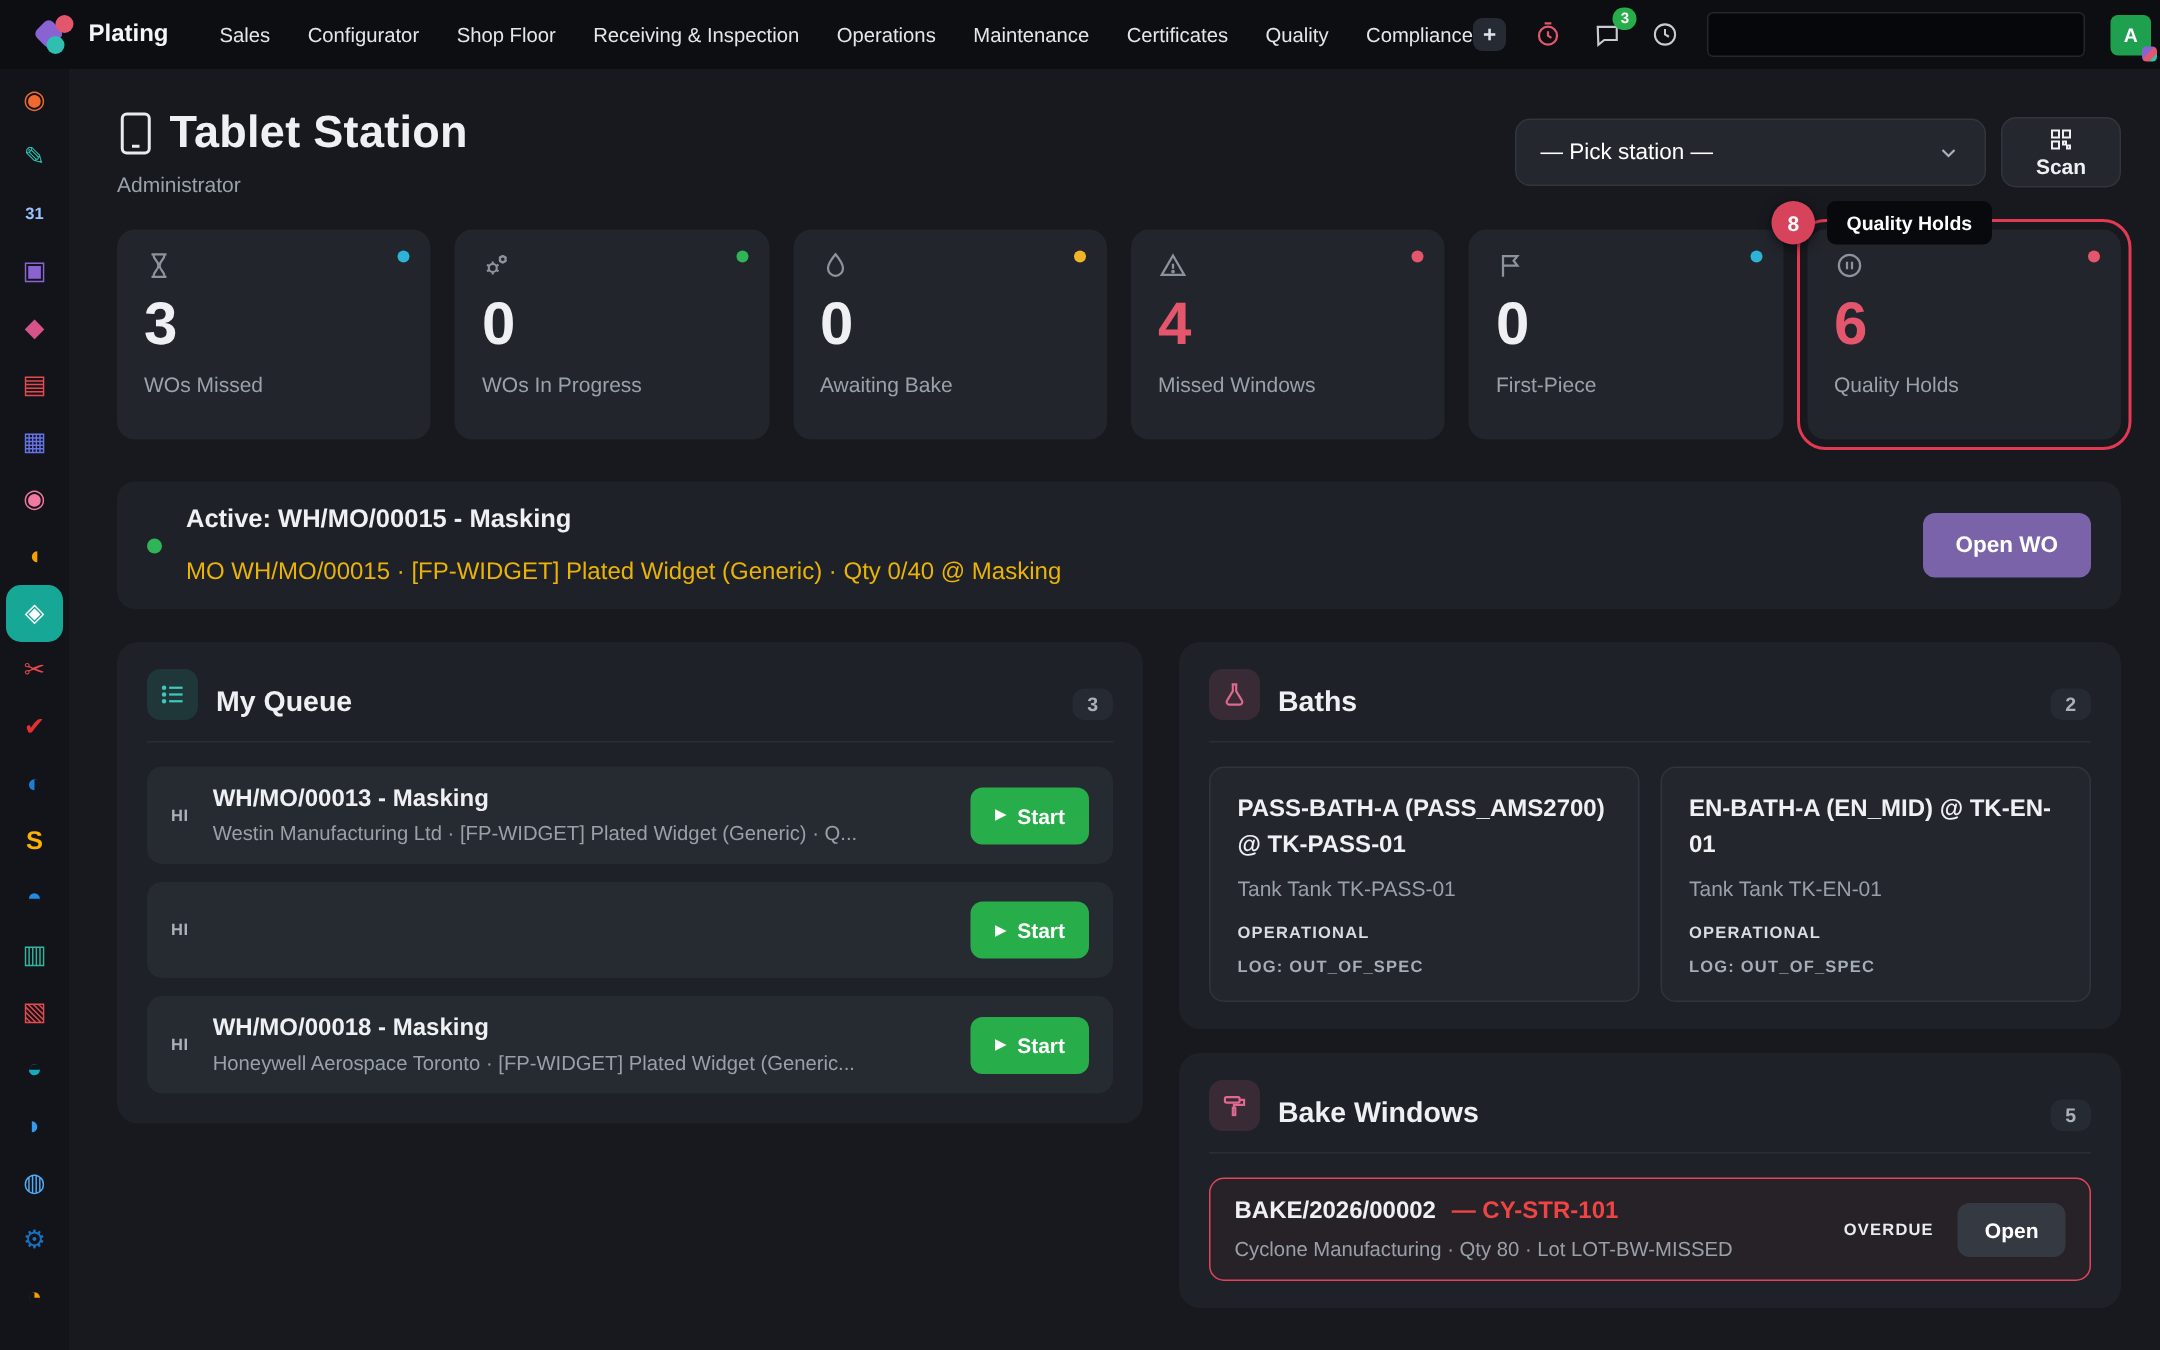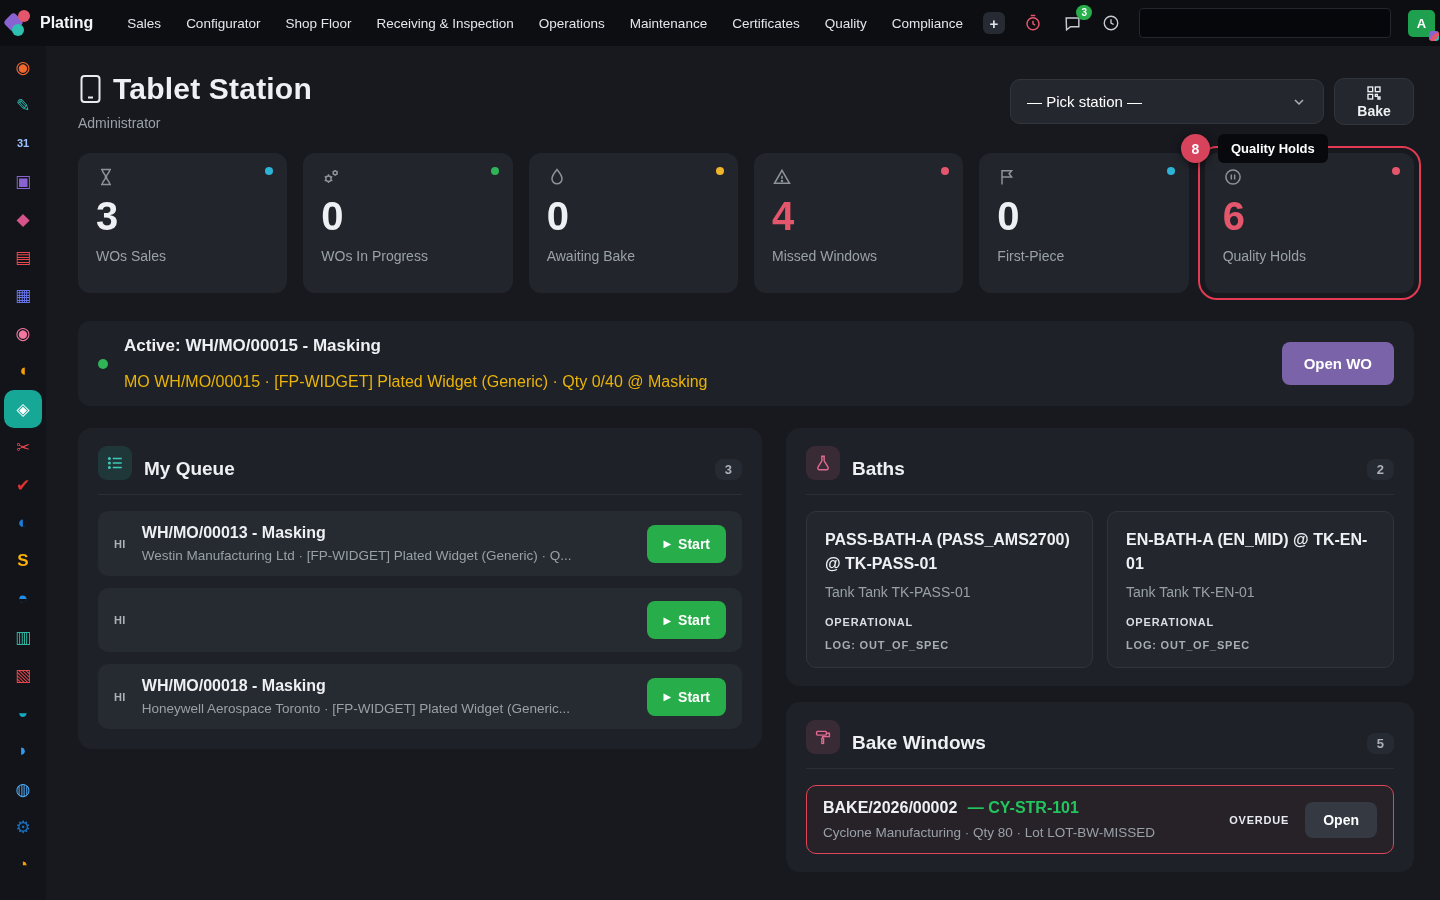--- a/index.html
+++ b/index.html
@@ -1,21 +1,21 @@
 <!DOCTYPE html>
 <html><head>
 <meta charset="utf-8">
 <style>
   * { margin:0; padding:0; box-sizing:border-box; }
   html,body { width:1440px; height:900px; overflow:hidden; }
   body { background:#17191f; font-family:"Liberation Sans","DejaVu Sans",sans-serif; color:#eef0f3; position:relative; }
   button { font-family:inherit; cursor:pointer; }
 
   
-  .navbar { position:fixed; top:0; left:0; right:0; height:46px; background:#0c0e12; display:flex; align-items:center; padding:0 5px; z-index:50; }
+  .navbar { position:fixed; top:0; left:0; right:0; height:46px; background:#0c0e12; display:flex; align-items:center; padding:0 24px; z-index:50; }
   .brand { display:flex; align-items:center; gap:9px; margin-right:34px; }
   .brand-logo { position:relative; width:26px; height:26px; flex:0 0 26px; }
   .bl-a { position:absolute; left:1px; top:5px; width:15px; height:15px; background:#8a63d2; border-radius:4px; transform:rotate(45deg); }
   .bl-b { position:absolute; right:1px; top:0; width:12px; height:12px; background:#e4566c; border-radius:50%; }
   .bl-c { position:absolute; left:7px; bottom:0; width:12px; height:12px; background:#2fbfb0; border-radius:50%; }
   .brand-name { font-size:16px; font-weight:800; color:#f3f5f7; }
   .nav-menu { display:flex; align-items:center; gap:25px; }
   .nav-item { font-size:13.5px; color:#e3e6ea; cursor:pointer; white-space:nowrap; }
   .nav-right { margin-left:auto; display:flex; align-items:center; gap:17px; }
   .plus-btn { width:22px; height:22px; border-radius:6px; background:#262b33; color:#dfe3e8; font-size:15px; font-weight:700; display:flex; align-items:center; justify-content:center; border:none; }
@@ -92,21 +92,21 @@
   .bath-card { background:#23262d; border:1px solid #30343c; border-radius:10px; padding:16px 18px; cursor:pointer; }
   .bath-title { font-size:16px; font-weight:700; line-height:1.5; }
   .bath-sub { font-size:14px; color:#99a0a8; margin-top:8px; }
   .bath-status { font-size:11px; font-weight:800; letter-spacing:.8px; color:#d9dde2; margin-top:16px; }
   .bath-log { font-size:11px; font-weight:800; letter-spacing:.8px; color:#a6adb5; margin-top:11px; }
 
   
   .bake-panel { margin-top:16px; }
   .bake-row { border:1px solid #e0455c; background:#262228; border-radius:10px; padding:13px 16px; display:flex; align-items:center; }
   .bake-title { font-size:16px; font-weight:700; }
-  .bake-ref { color:#22c55e; font-weight:700; margin-left:6px; }
+  .bake-ref { color:#ef4444; font-weight:700; margin-left:6px; }
   .bake-sub { font-size:13.5px; color:#99a0a8; margin-top:8px; }
   .overdue { margin-left:auto; font-size:11px; font-weight:800; letter-spacing:.8px; color:#e8ebef; flex:0 0 auto; }
   .open-btn { background:#343942; color:#fff; border:none; border-radius:8px; font-weight:700; font-size:14px; padding:10px 18px; margin-left:16px; flex:0 0 auto; }
 
   
   .ann-badge { position:fixed; left:1181px; top:134px; width:29px; height:29px; border-radius:50%; background:#d6435b; color:#fff; font-weight:800; font-size:14px; display:flex; align-items:center; justify-content:center; z-index:60; box-shadow:0 2px 8px rgba(0,0,0,.55); }
   .ann-tip { position:fixed; left:1218px; top:134px; background:#08090c; color:#fff; font-size:13px; font-weight:700; padding:7px 13px; border-radius:6px; z-index:60; }
 
   svg { display:block; }
 </style>
@@ -208,33 +208,33 @@
             <path d="M6 9l6 6 6-6"></path>
           </svg>
       </div>
       <button class="scan-btn">
         <svg width="16" height="16" viewBox="0 0 24 24" fill="none" stroke="#eef0f3" stroke-width="2">
             <rect x="3" y="3" width="7" height="7"></rect>
             <rect x="14" y="3" width="7" height="7"></rect>
             <rect x="3" y="14" width="7" height="7"></rect>
             <path d="M14 14h3v3h-3zM18 18h3v3h-3z"></path>
           </svg>
-        <span>Bake</span>
+        <span>Scan</span>
       </button>
     </div>
   </div>
 
   <div class="stats-row">
     <div class="stat-card">
       <span><svg width="20" height="20" viewBox="0 0 24 24" fill="none" stroke="#8d939b" stroke-width="1.8">
             <path d="M6 3h12M6 21h12M7.5 3c0 4.5 4 5 4 9s-4 4.5-4 9M16.5 3c0 4.5-4 5-4 9s4 4.5 4 9"></path>
           </svg></span>
       <span class="stat-dot dot-teal"></span>
       <div class="stat-value">3</div>
-      <div class="stat-label">WOs Sales</div>
+      <div class="stat-label">WOs Missed</div>
     </div>
     <div class="stat-card">
       <span><svg width="20" height="20" viewBox="0 0 24 24" fill="none" stroke="#8d939b" stroke-width="1.7">
             <circle cx="9" cy="14" r="3.2"></circle>
             <path d="M9 8.8v2M9 17.2v2M4.4 11.4l1.8 1M11.8 15.6l1.8 1M4.4 16.6l1.8-1M11.8 12.4l1.8-1"></path>
             <circle cx="17" cy="7" r="2.3"></circle>
             <path d="M17 3.6v1.3M17 9.1v1.3M14 5.3l1.1.6M18.9 8.1l1.1.6M14 8.7l1.1-.6M18.9 5.9l1.1-.6"></path>
           </svg></span>
       <span class="stat-dot dot-green"></span>
       <div class="stat-value">0</div>

